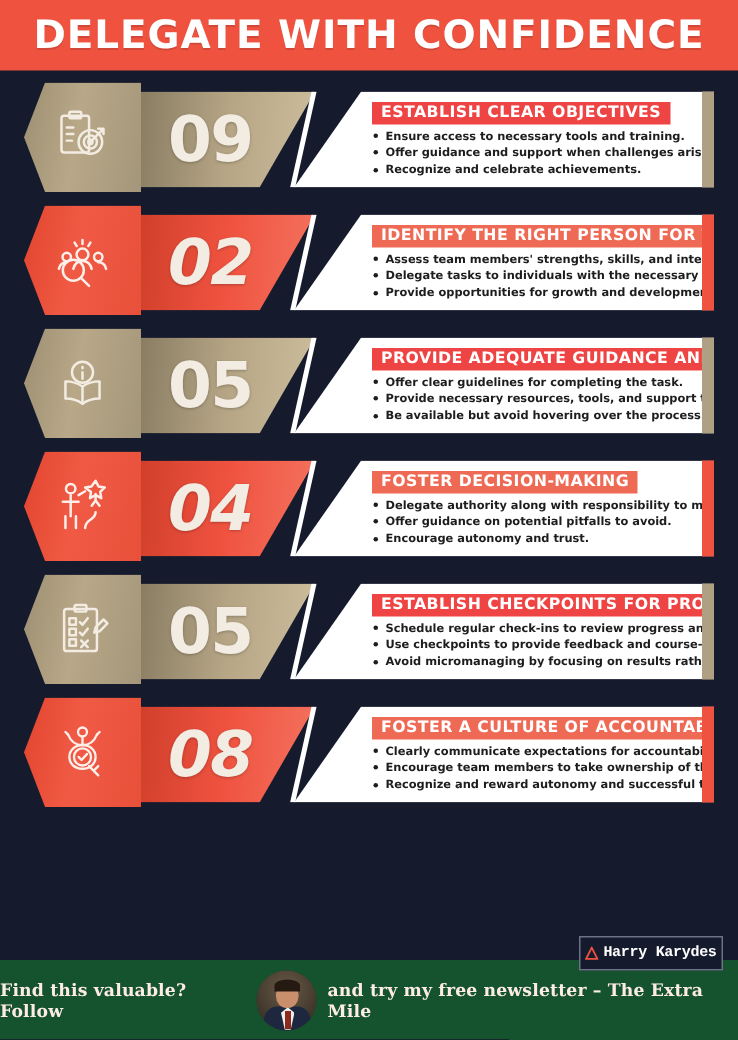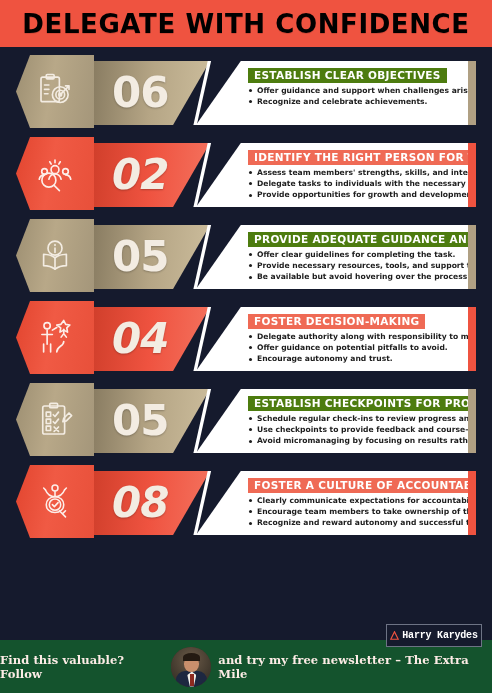--- a/index.html
+++ b/index.html
@@ -11,21 +11,21 @@
     overflow:hidden;
   }
 
   
   .header{
     width:492px; height:47px;
     background:#ef5340;
     display:flex; align-items:center; justify-content:center;
   }
   .header-title{
-    color:#000000;
+    color:#ffffff;
     font-size:26px;
     font-weight:bold;
     letter-spacing:0.6px;
     font-family:"DejaVu Sans", sans-serif;
     text-shadow:0 1px 0 rgba(0,0,0,.12);
   }
 
   
   .rows{
     position:relative;
@@ -103,21 +103,21 @@
   .sect-title{
     display:inline-block;
     padding:1px 6px 2px 6px;
     font-size:10.5px;
     font-weight:bold;
     color:#ffffff;
     letter-spacing:0.3px;
     white-space:nowrap;
     font-family:"DejaVu Sans", sans-serif;
   }
-  .row.gold .sect-title{ background:#4d7c0f; }
+  .row.gold .sect-title{ background:#ef4444; }
   .row.red  .sect-title{ background:#ef6a55; }
   .bullets{ list-style:none; margin-top:2px; }
   .bullets li{
     font-size:7.6px;
     color:#1d1d1d;
     line-height:11.2px;
     padding-left:9px;
     position:relative;
     white-space:nowrap;
     font-weight:bold;
@@ -206,27 +206,28 @@
         <rect x="14" y="4" width="9" height="5" rx="1.2"></rect>
         <path d="M12 16h5M12 21h5M12 26h4"></path>
         <circle cx="30" cy="27" r="9"></circle>
           <circle cx="30" cy="27" r="5"></circle>
           <circle cx="30" cy="27" r="1.6" fill="#f3ece2"></circle>
         <path d="M30 27l10-10M36 17h4v4"></path>
       </svg>
     </div>
     <div class="banner">
       <div class="num-block">
-        <div class="num">06</div>
+        <div class="num">09</div>
       </div>
       <div class="sliver"></div>
       <div class="card">
         <div class="card-inner">
           <div class="sect-title">ESTABLISH CLEAR OBJECTIVES</div>
           <ul class="bullets">
+            <li>Ensure access to necessary tools and training.</li>
             <li>Offer guidance and support when challenges arise.</li>
             <li>Recognize and celebrate achievements.</li>
           </ul>
         </div>
       </div>
       <div class="edge-bar"></div>
     </div>
   </div>
 
   <div class="row red">

